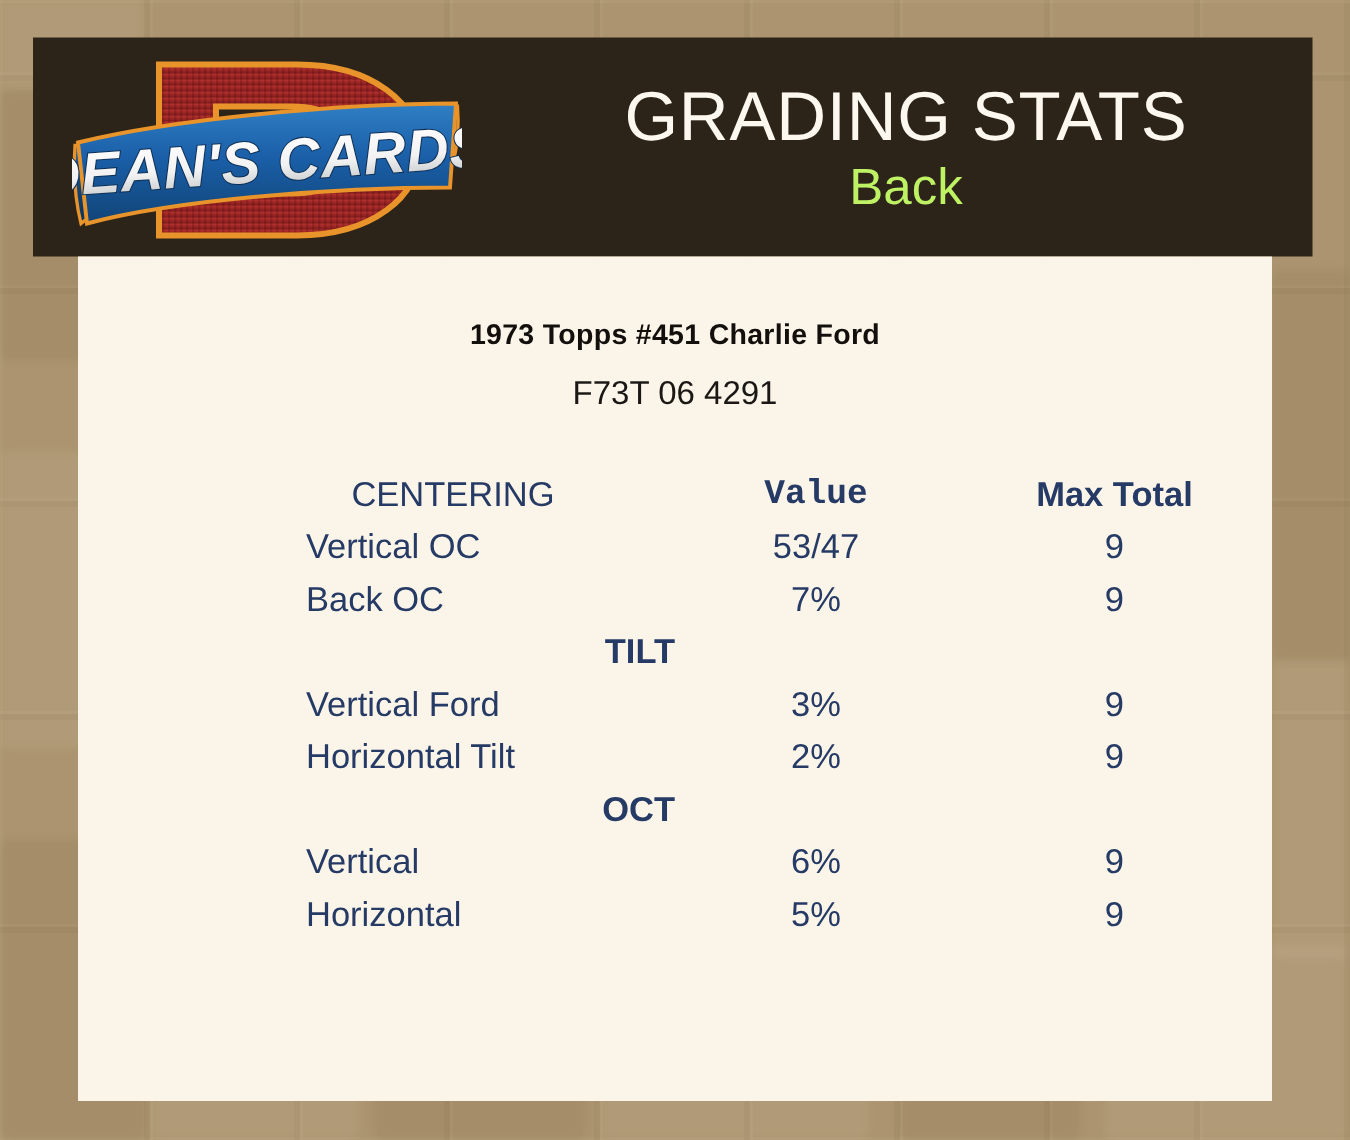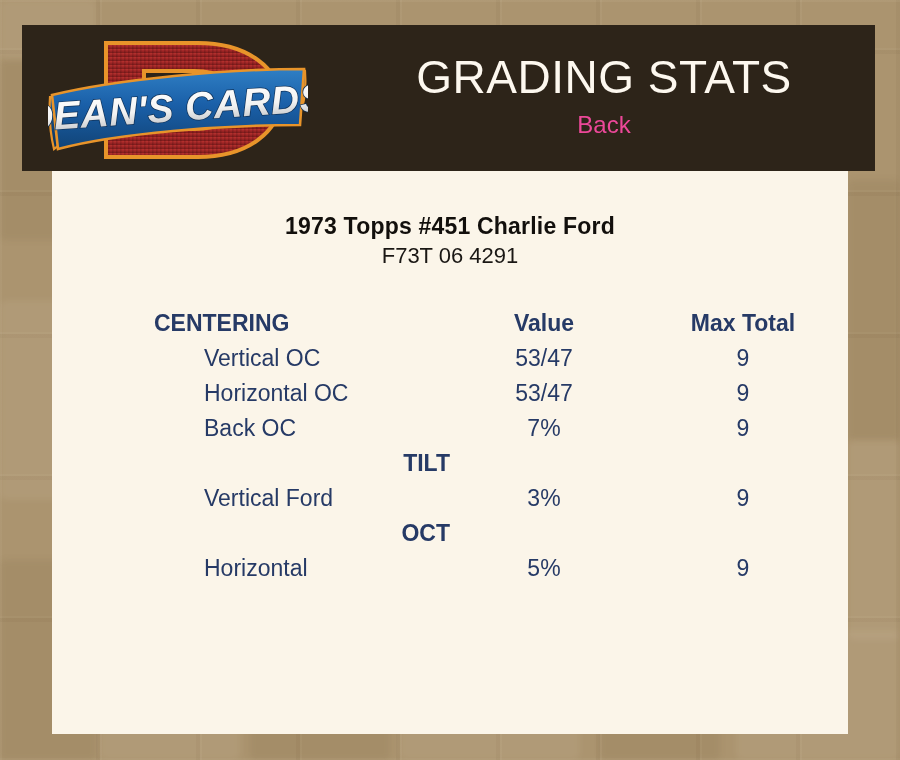--- a/index.html
+++ b/index.html
@@ -78,51 +78,51 @@
     justify-content: center;
   }
   .title-main {
     color: #fdf8ef;
     font-size: 46px;
     line-height: 52px;
     letter-spacing: 0.5px;
     font-weight: 400;
   }
   .title-sub {
-    color: #ec4899;
-    font-size: 24px;
+    color: #bef264;
+    font-size: 34px;
     line-height: 40px;
     font-weight: 400;
     margin-top: 2px;
   }
 
   
   .panel {
     position: absolute;
     left: 52px;
     top: 171px;
     width: 796px;
     height: 563px;
     background: #fbf5e9;
   }
 
   .card-title {
     text-align: center;
-    font-size: 23px;
+    font-size: 19px;
     font-weight: bold;
     color: #120f0c;
     margin-top: 42px;
     letter-spacing: 0.2px;
   }
   .card-sub {
     text-align: center;
     font-size: 22px;
     font-weight: 400;
     color: #1a1714;
-    margin-top: 3px;
+    margin-top: 14px;
   }
 
   
   .stats {
     margin-top: 37px;
     width: 100%;
     border-collapse: collapse;
     color: #263a66;
   }
   .stats col.c-label { width: 360px; }
@@ -131,29 +131,30 @@
 
   .stats th, .stats td {
     padding: 0;
     font-size: 23px;
     line-height: 35px;
     height: 35px;
     vertical-align: middle;
   }
 
   .hdr-label {
-    text-align: left;
+    text-align: center;
     padding-left: 102px !important;
+    font-weight: normal;
+    font-size: 24px;
+  }
+  .hdr-value {
+    text-align: center;
     font-weight: bold;
     font-size: 24px;
-  }
-  .hdr-value {
-    text-align: center;
-    font-weight: bold;
-    font-size: 24px;
+    font-family: Liberation Mono, monospace;
   }
   .hdr-grade {
     text-align: center;
     font-weight: bold;
     font-size: 24px;
   }
 
   .sec-label {
     text-align: right;
     padding-left: 102px !important;
@@ -264,47 +265,52 @@
         </tr>
       </thead>
       <tbody>
 
         <tr>
           <td class="row-label">Vertical OC</td>
           <td class="row-value">53/47</td>
           <td class="row-grade">9</td>
         </tr>
         <tr>
-          <td class="row-label">Horizontal OC</td>
-          <td class="row-value">53/47</td>
-          <td class="row-grade">9</td>
-        </tr>
-        <tr>
           <td class="row-label">Back OC</td>
           <td class="row-value">7%</td>
           <td class="row-grade">9</td>
         </tr>
 
         <tr>
           <td class="sec-label">TILT</td>
           <td class="row-value"></td>
           <td class="row-grade"></td>
         </tr>
         <tr>
           <td class="row-label">Vertical Ford</td>
           <td class="row-value">3%</td>
           <td class="row-grade">9</td>
         </tr>
+        <tr>
+          <td class="row-label">Horizontal Tilt</td>
+          <td class="row-value">2%</td>
+          <td class="row-grade">9</td>
+        </tr>
 
         <tr>
           <td class="sec-label">OCT</td>
           <td class="row-value"></td>
           <td class="row-grade"></td>
         </tr>
         <tr>
+          <td class="row-label">Vertical</td>
+          <td class="row-value">6%</td>
+          <td class="row-grade">9</td>
+        </tr>
+        <tr>
           <td class="row-label">Horizontal</td>
           <td class="row-value">5%</td>
           <td class="row-grade">9</td>
         </tr>
       </tbody>
     </table>
 
   </div>
 </div>
 

